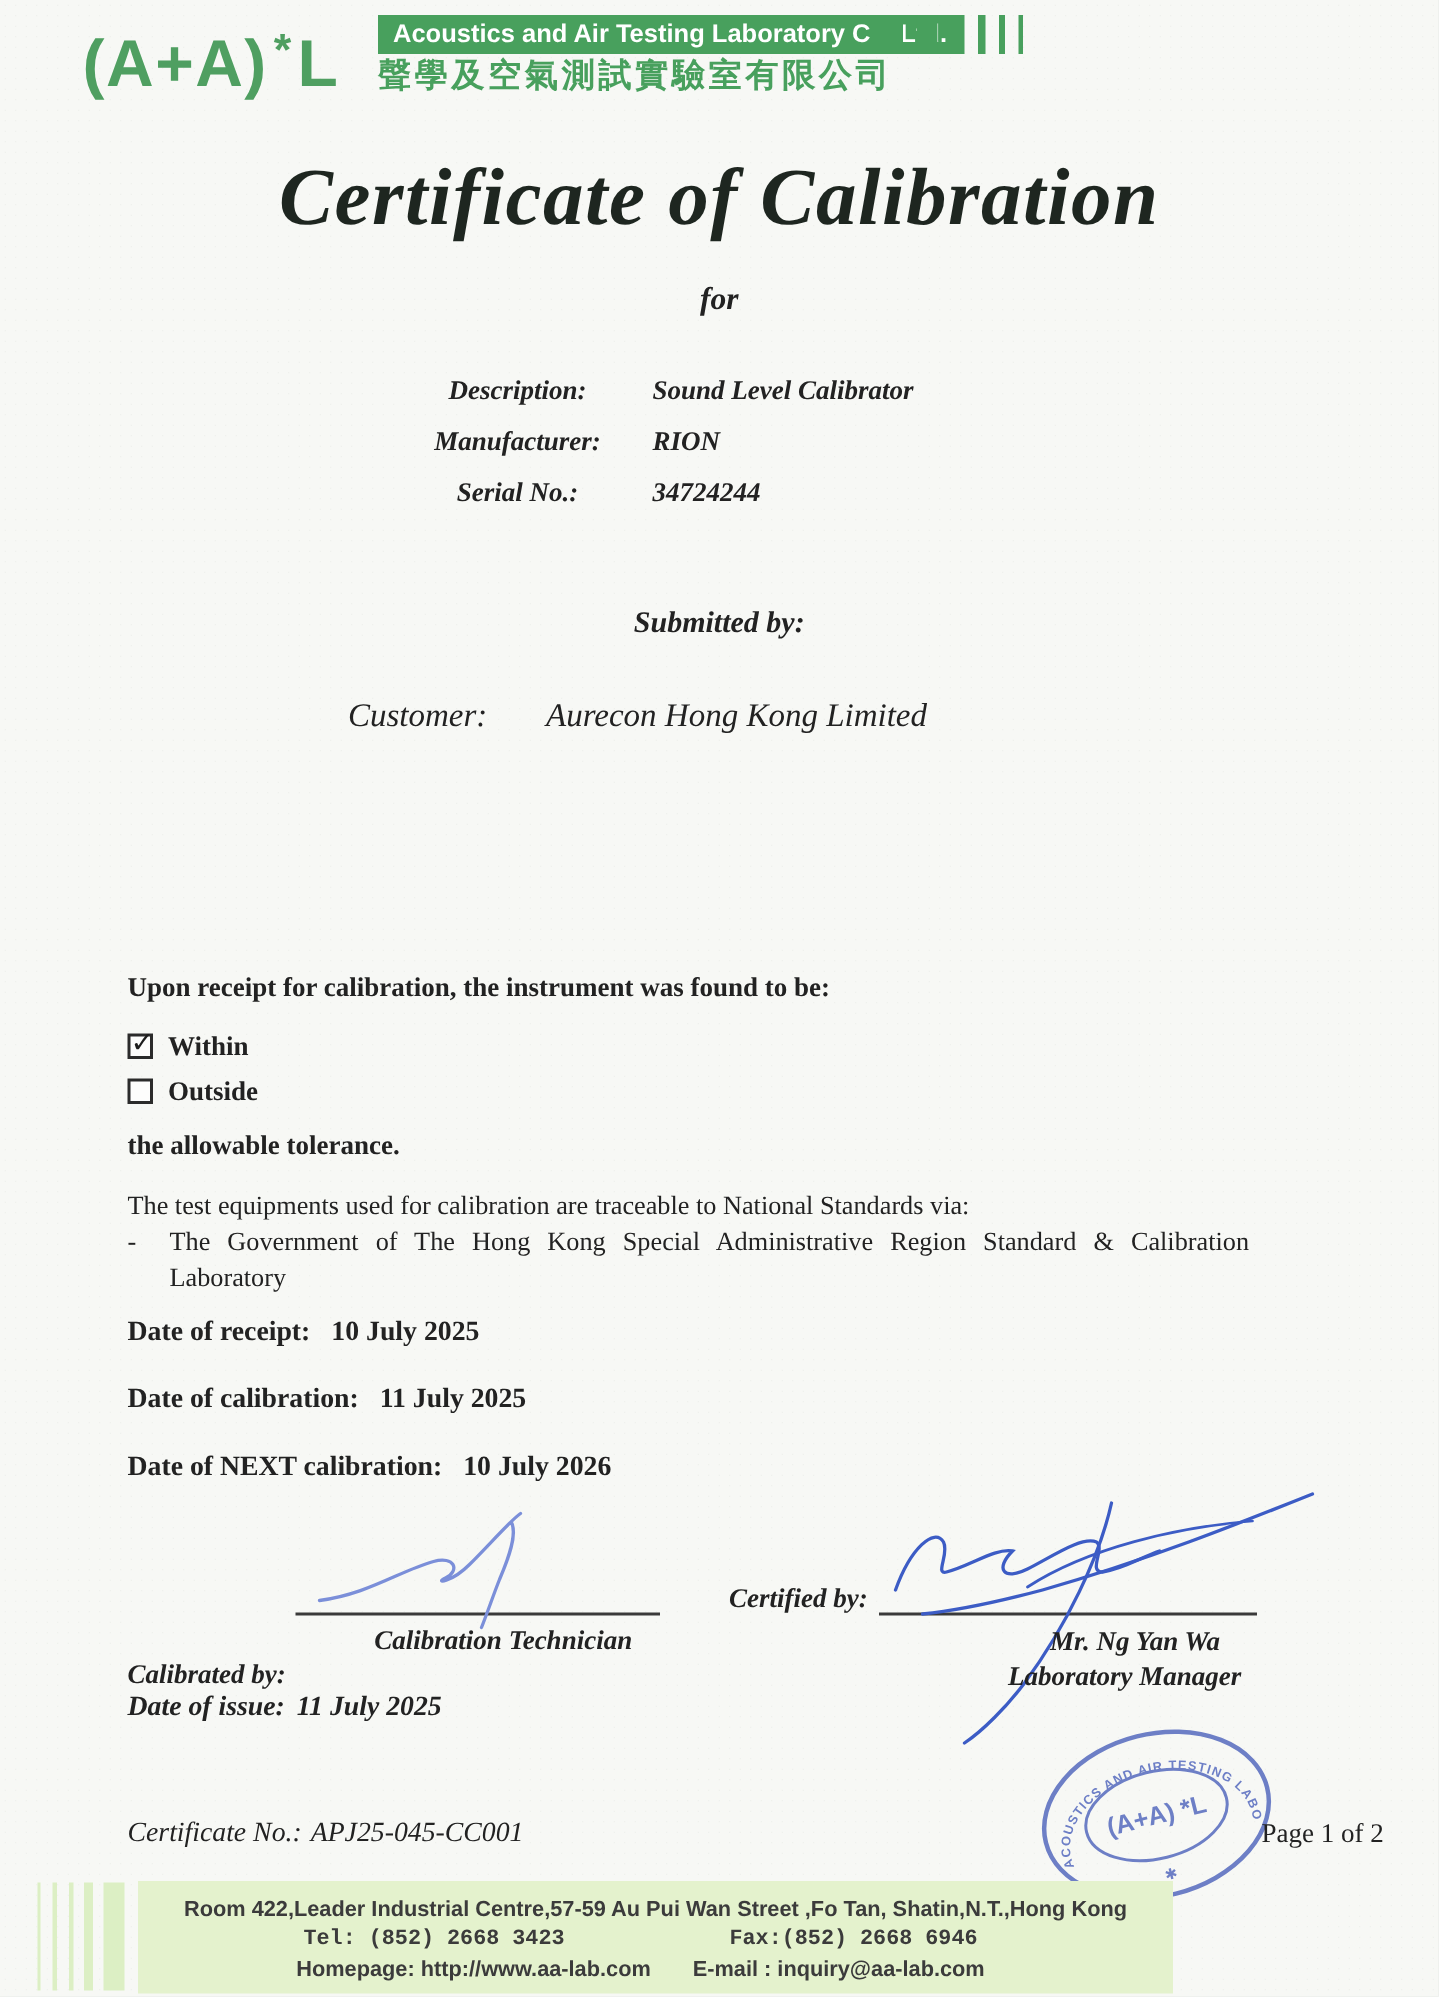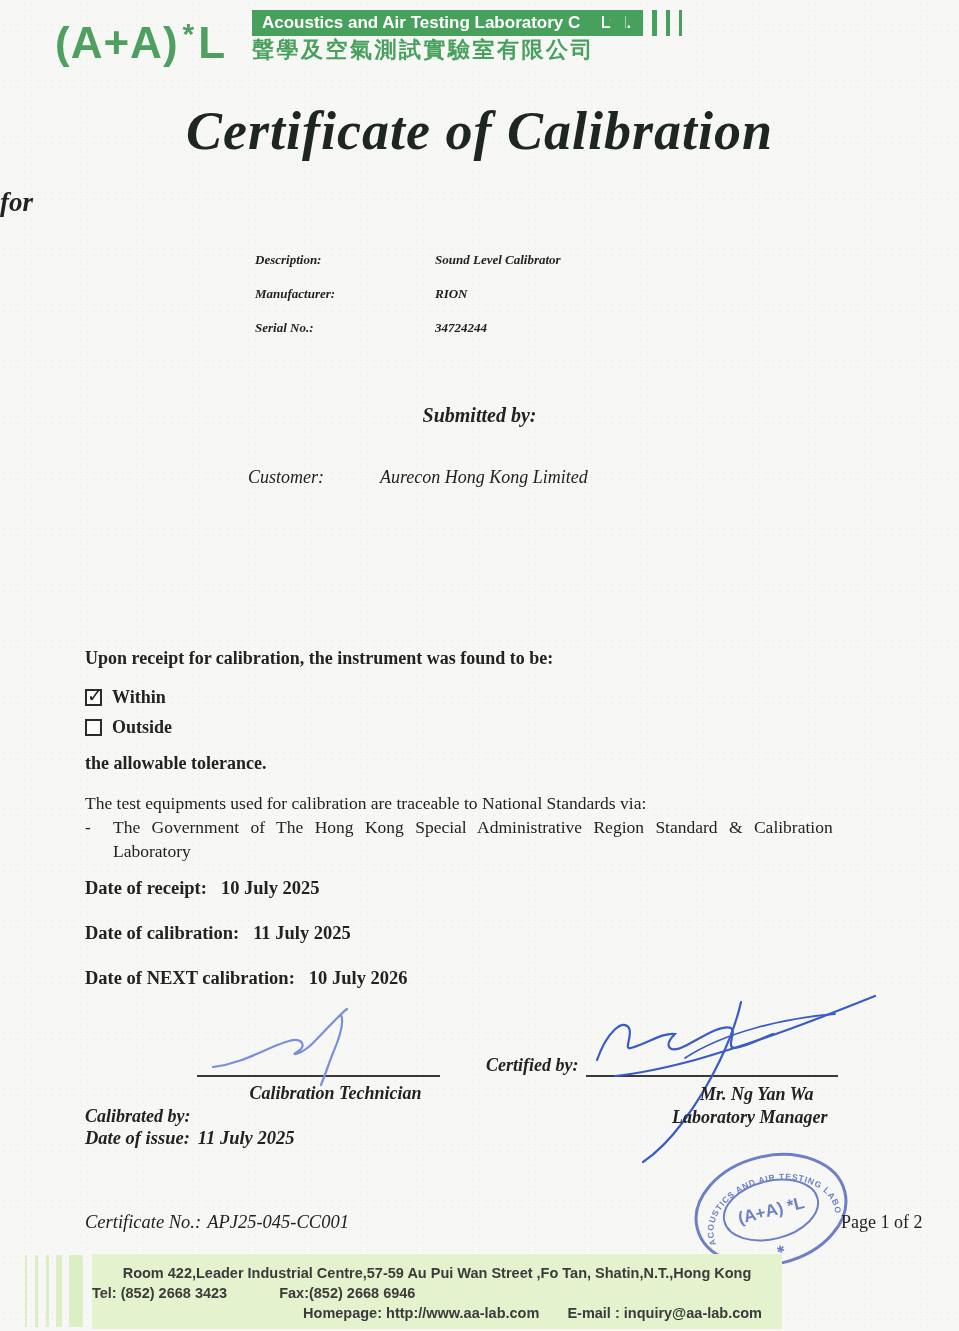--- a/index.html
+++ b/index.html
@@ -47,32 +47,32 @@
   
   .title {
     position:absolute; top:100px; left:0; right:0;
     text-align:center;
     font-weight:700; font-style:italic;
     font-size:54px; color:#1e2620;
     letter-spacing:1px;
   }
   .for {
     position:absolute; top:187px; left:0; right:0;
-    text-align:left; font-weight:700; font-style:italic; font-size:27px;
-  }
-
-  
-  .inst { position:absolute; left:255px; top:243px; font-size:13px; font-style:italic; font-weight:700; }
+    text-align:center; font-weight:700; font-style:italic; font-size:21px;
+  }
+
+  
+  .inst { position:absolute; left:255px; top:243px; font-size:18px; font-style:italic; font-weight:700;text-align:center; }
   .inst .row { display:flex; height:34px; align-items:center; }
   .inst .lbl { width:180px; }
 
   
   .submitted { position:absolute; top:404px; left:0; right:0; text-align:center;
     font-weight:700; font-style:italic; font-size:20px; }
-  .cust { position:absolute; left:248px; top:460px; font-size:18px; font-style:italic; line-height:34px; }
+  .cust { position:absolute; left:232px; top:460px; font-size:22px; font-style:italic; line-height:34px; }
   .cust .row { display:flex; }
   .cust .lbl { width:132px; }
 
   
   .tol-intro { position:absolute; left:85px; top:648px; font-weight:700; font-size:18px; }
   .checks { position:absolute; left:85px; top:682px; }
   .chk-row { display:flex; align-items:center; height:30px; }
   .checkbox {
     width:17px; height:17px; border:2px solid #2b2b2b; margin-right:10px;
     position:relative; background:#fdfdfc;
@@ -129,22 +129,22 @@
   .fs1{left:25px;width:2px;} .fs2{left:35px;width:3px;} .fs3{left:46px;width:3px;}
   .fs4{left:56px;width:6px;} .fs5{left:69px;width:14px;}
   .f-band {
     position:absolute; left:92px; top:2px; width:690px; height:75px;
     background:#e4f2cd;
     font-family:"Liberation Sans", sans-serif;
     font-weight:700; font-size:14.5px; color:#3b3b3b;
     padding-top:9px;
   }
   .f-line1 { text-align:center; line-height:20px; }
-  .f-line2 { display:flex; justify-content:flex-start; gap:52px; padding-right:20px; line-height:20px; }
-  .f-line3 { display:flex; justify-content:flex-end; gap:28px; padding-right:20px; line-height:20px; }
+  .f-line2 { display:flex; justify-content:center; gap:110px; padding-right:20px; line-height:20px;font-family:Liberation Mono, monospace; }
+  .f-line3 { display:flex; justify-content:center; gap:28px; padding-right:20px; line-height:20px; }
 </style>
 </head>
 <body>
 
 <div class="page">
 
   <div class="logo"><span>(A+A)</span><span class="star">*</span><span>L</span></div>
   <div class="banner-group">
     <div class="banner">Acoustics and Air Testing Laboratory Co. Ltd.</div>
     <div class="banner-zh">聲學及空氣測試實驗室有限公司</div>

